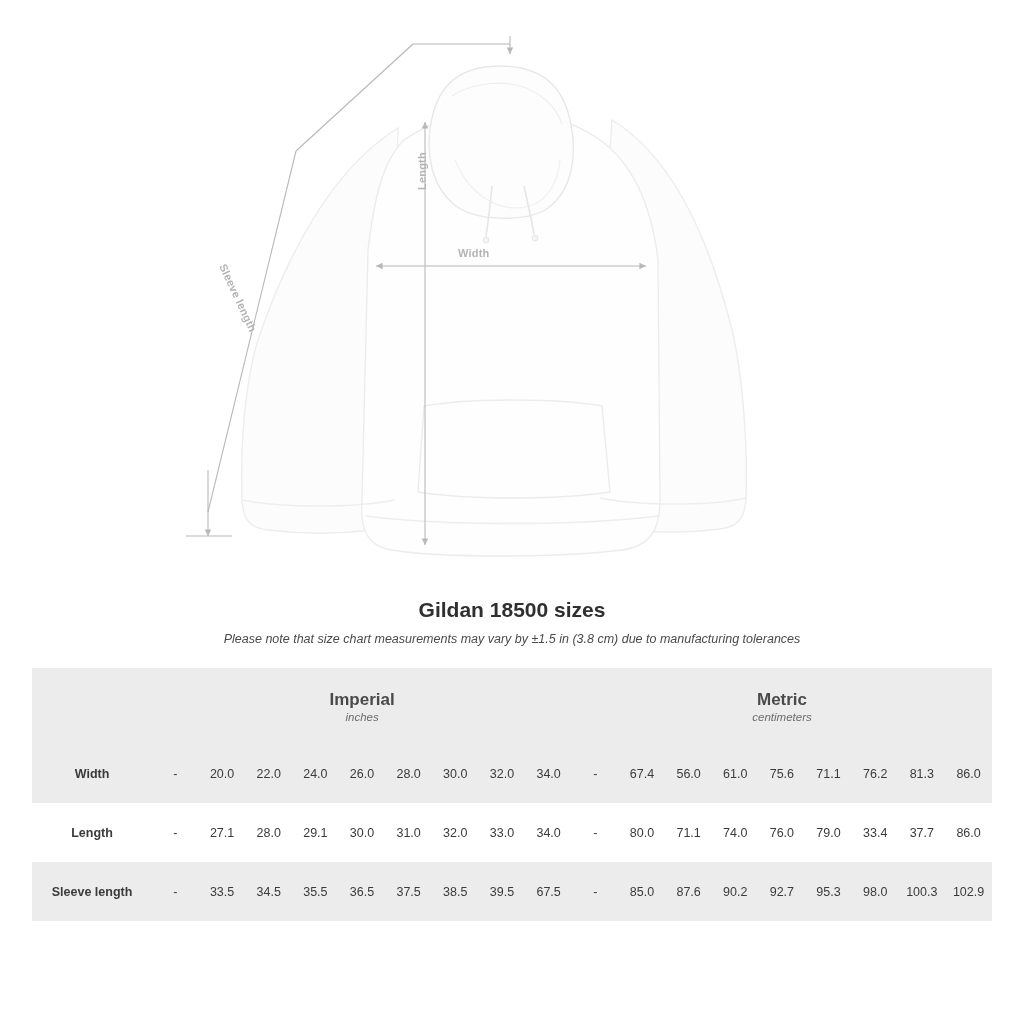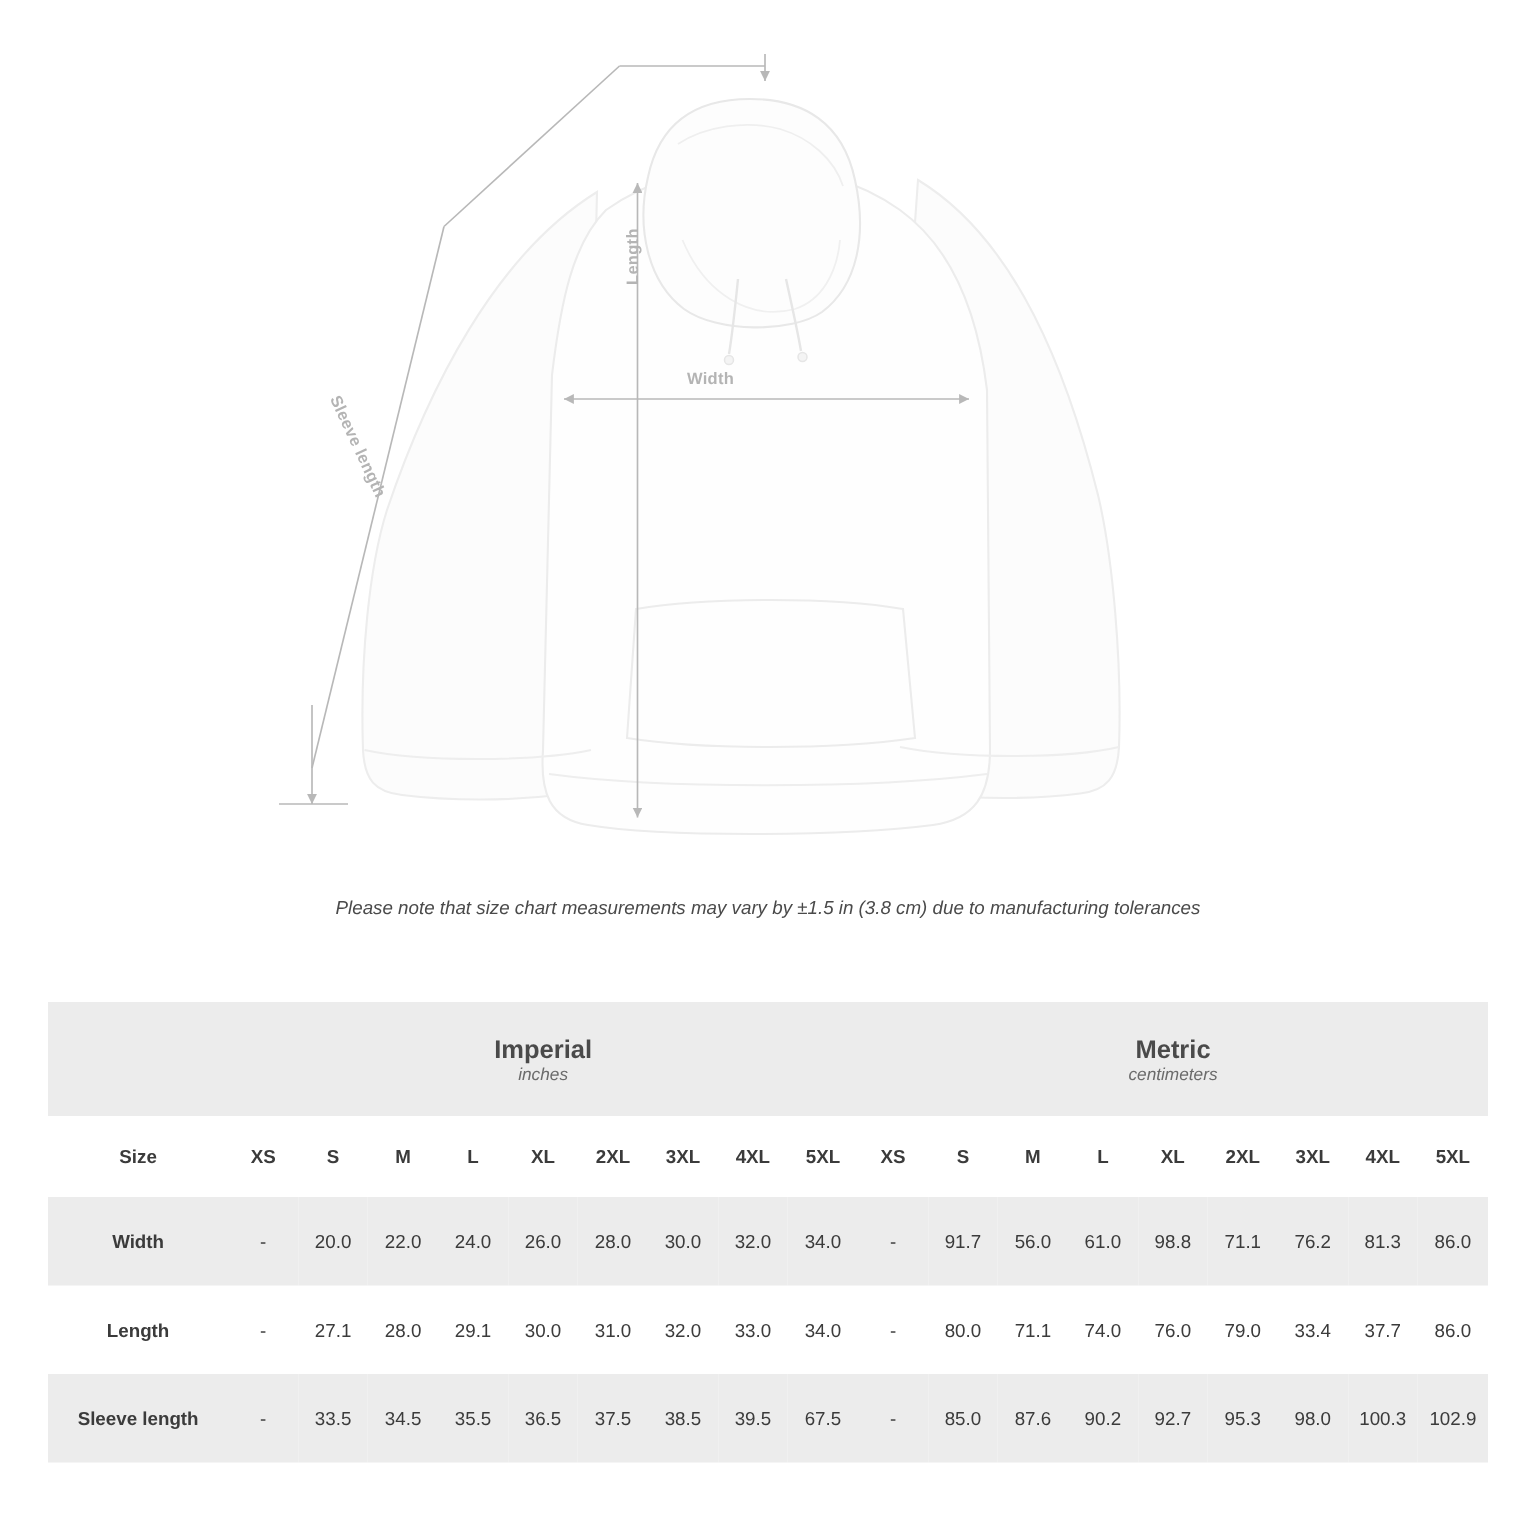--- a/index.html
+++ b/index.html
@@ -174,20 +174,21 @@
         <line x1="186" y1="536" x2="232" y2="536"></line>
       </g>
     </svg>
 
     <div class="dim-label width-lbl">Width</div>
     <div class="dim-label length-lbl">Length</div>
     <div class="dim-label sleeve-lbl">Sleeve length</div>
   </div>
 
   <div class="title-block">
+    <h1 class="chart-title">Gildan 18500 sizes</h1>
     <p class="chart-note">Please note that size chart measurements may vary by ±1.5 in (3.8 cm) due to manufacturing tolerances</p>
   </div>
 
   <div class="table-wrap">
     <table class="size-table">
       <colgroup>
         <col style="width:120px">
         <col span="9" style="width:46.6px">
         <col span="9" style="width:46.6px">
       </colgroup>
@@ -197,58 +198,37 @@
           <td class="unit-head" colspan="9">
             <span class="unit-name">Imperial</span>
             <span class="unit-sub">inches</span>
           </td>
           <td class="unit-head" colspan="9">
             <span class="unit-name">Metric</span>
             <span class="unit-sub">centimeters</span>
           </td>
         </tr>
 
-        <tr class="head-row">
-          <td class="row-label">Size</td>
-          <td class="colsep hdr-label">XS</td>
-          <td class="colsep hdr-label">S</td>
-          <td class="colsep hdr-label">M</td>
-          <td class="colsep hdr-label">L</td>
-          <td class="colsep hdr-label">XL</td>
-          <td class="colsep hdr-label">2XL</td>
-          <td class="colsep hdr-label">3XL</td>
-          <td class="colsep hdr-label">4XL</td>
-          <td class="colsep hdr-label">5XL</td>
-          <td class="colsep hdr-label">XS</td>
-          <td class="colsep hdr-label">S</td>
-          <td class="colsep hdr-label">M</td>
-          <td class="colsep hdr-label">L</td>
-          <td class="colsep hdr-label">XL</td>
-          <td class="colsep hdr-label">2XL</td>
-          <td class="colsep hdr-label">3XL</td>
-          <td class="colsep hdr-label">4XL</td>
-          <td class="colsep hdr-label">5XL</td>
-        </tr>
 
         <tr class="data-row alt">
           <td class="row-label">Width</td>
           <td class="colsep">-</td>
           <td class="colsep">20.0</td>
           <td class="colsep">22.0</td>
           <td class="colsep">24.0</td>
           <td class="colsep">26.0</td>
           <td class="colsep">28.0</td>
           <td class="colsep">30.0</td>
           <td class="colsep">32.0</td>
           <td class="colsep">34.0</td>
           <td class="colsep">-</td>
-          <td class="colsep">91.7</td>
+          <td class="colsep">67.4</td>
           <td class="colsep">56.0</td>
           <td class="colsep">61.0</td>
-          <td class="colsep">98.8</td>
+          <td class="colsep">75.6</td>
           <td class="colsep">71.1</td>
           <td class="colsep">76.2</td>
           <td class="colsep">81.3</td>
           <td class="colsep">86.0</td>
         </tr>
 
         <tr class="data-row">
           <td class="row-label">Length</td>
           <td class="colsep">-</td>
           <td class="colsep">27.1</td>

